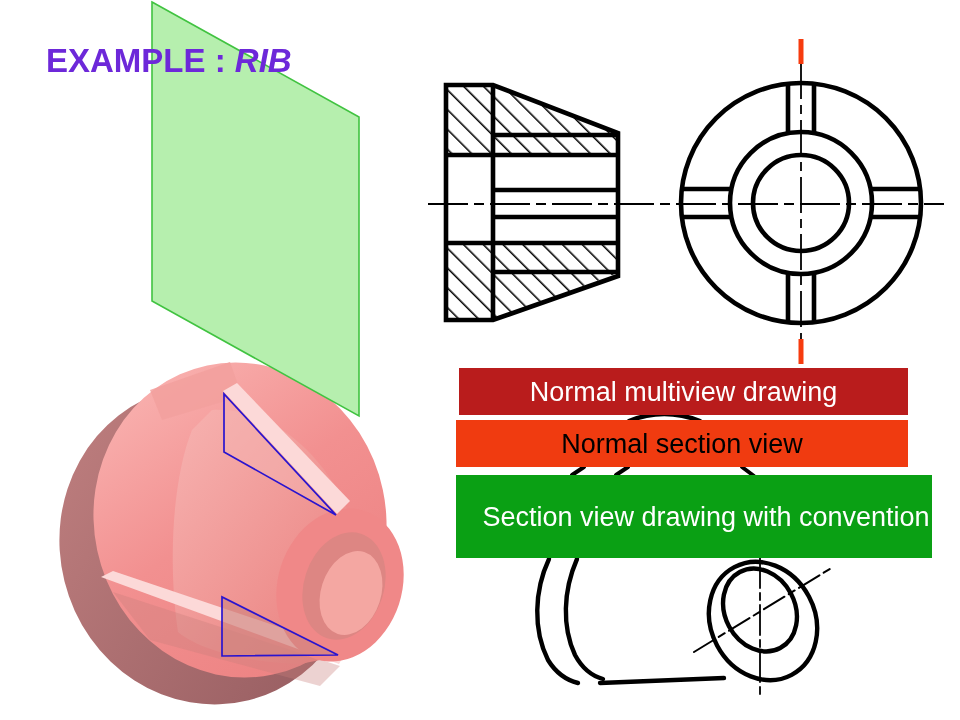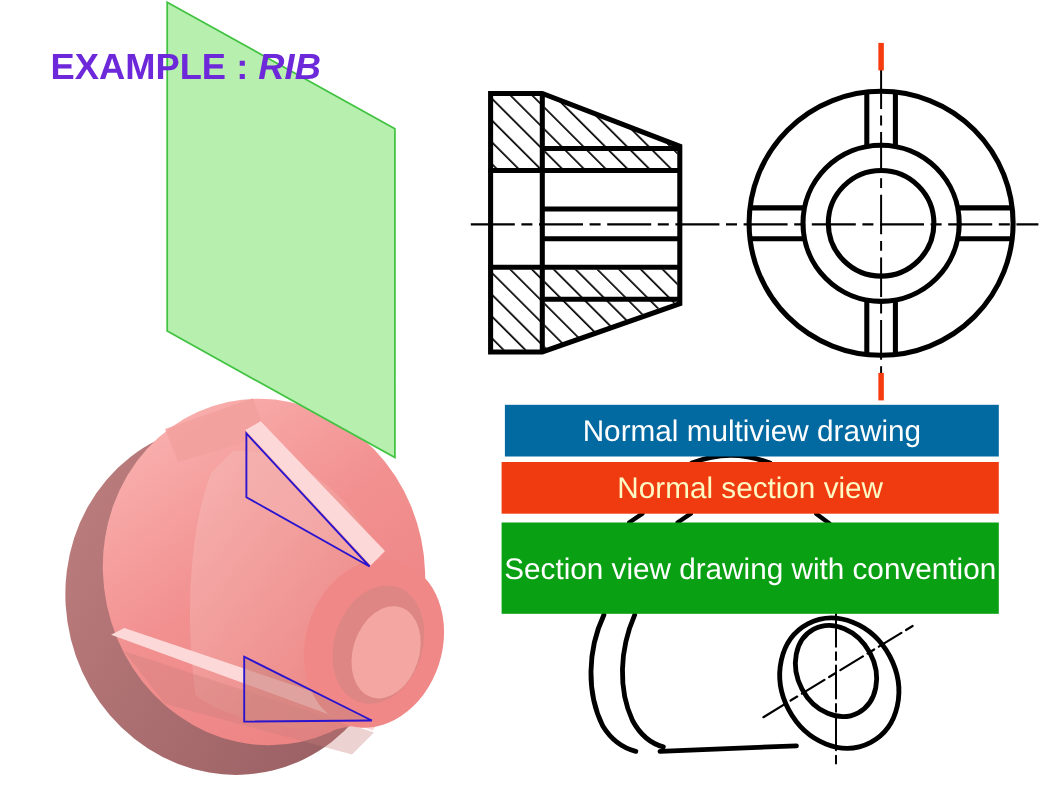--- a/index.html
+++ b/index.html
@@ -89,22 +89,22 @@
     <path stroke-width="4.6" d="M 788 84 V 133 M 814 84 V 133 M 788 273 V 322 M 814 273 V 322
              M 682 189 H 732 M 682 217 H 732 M 870 189 H 920 M 870 217 H 920"></path>
     <line stroke-width="1.8" stroke-dasharray="36 6 9 6" x1="801" y1="63" x2="801" y2="344"></line>
     <path stroke="#f63b0e" stroke-width="5" d="M 801 39 V 64"></path>
     <path stroke="#f63b0e" stroke-width="5" d="M 801 339 V 364"></path>
   </g>
 </svg>
     <div id="title" class="overlay" style="color: #6d28d9;">
   <span>EXAMPLE</span><span> : </span><span class="em">RIB</span>
 </div>
-    <div id="banner-blue" class="overlay banner" style="background: #0369a1; color: rgb(255, 255, 255);">
+    <div id="banner-blue" class="overlay banner" style="background: #b91c1c; color: rgb(255, 255, 255);">
   <span>Normal multiview drawing</span>
 </div>
-    <div id="banner-red" class="overlay banner" style="background: rgb(240, 59, 16); color: #fef9c3;">
+    <div id="banner-red" class="overlay banner" style="background: rgb(240, 59, 16); color: #000000;">
   <span>Normal section view</span>
 </div>
-    <div id="banner-green" class="overlay banner" style="background: rgb(10, 160, 20); color: rgb(255, 255, 255);">
+    <div id="banner-green" class="overlay banner" style="background: rgb(10, 160, 20); color: rgb(255, 255, 255); padding-left: 24px;">
   <span>Section view drawing with convention</span>
 </div>
   </div>
 
 </body></html>

